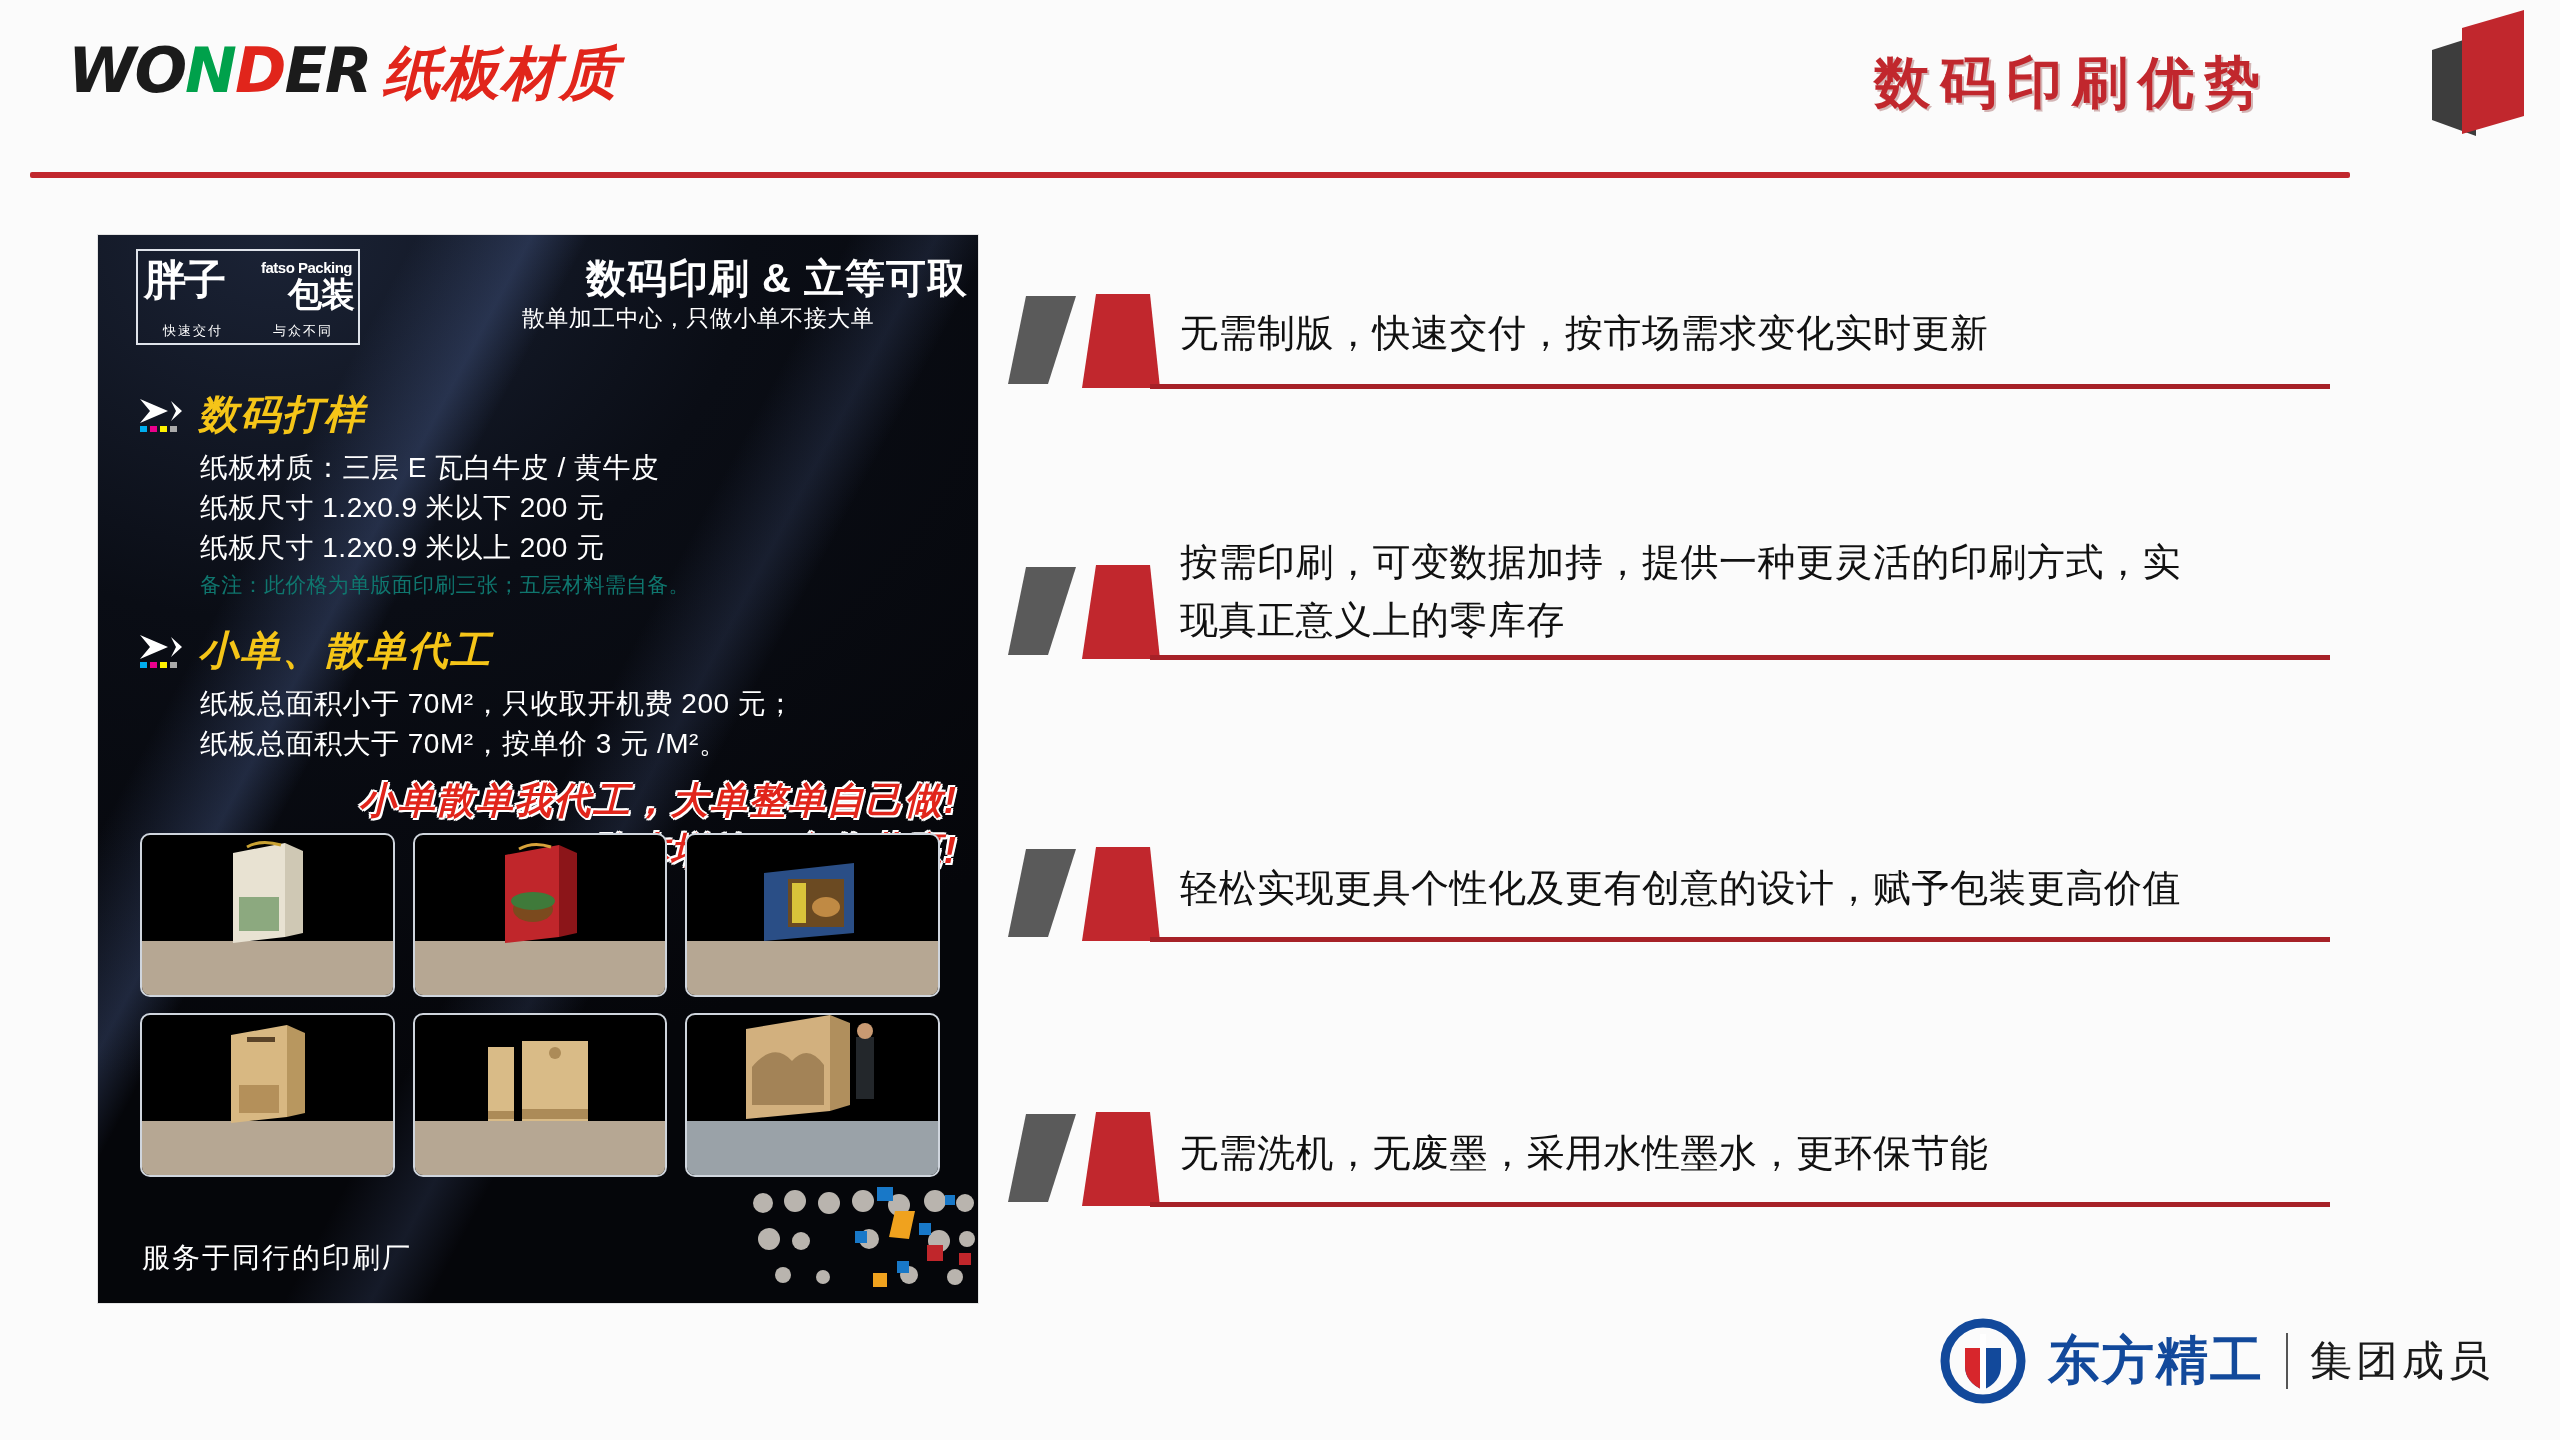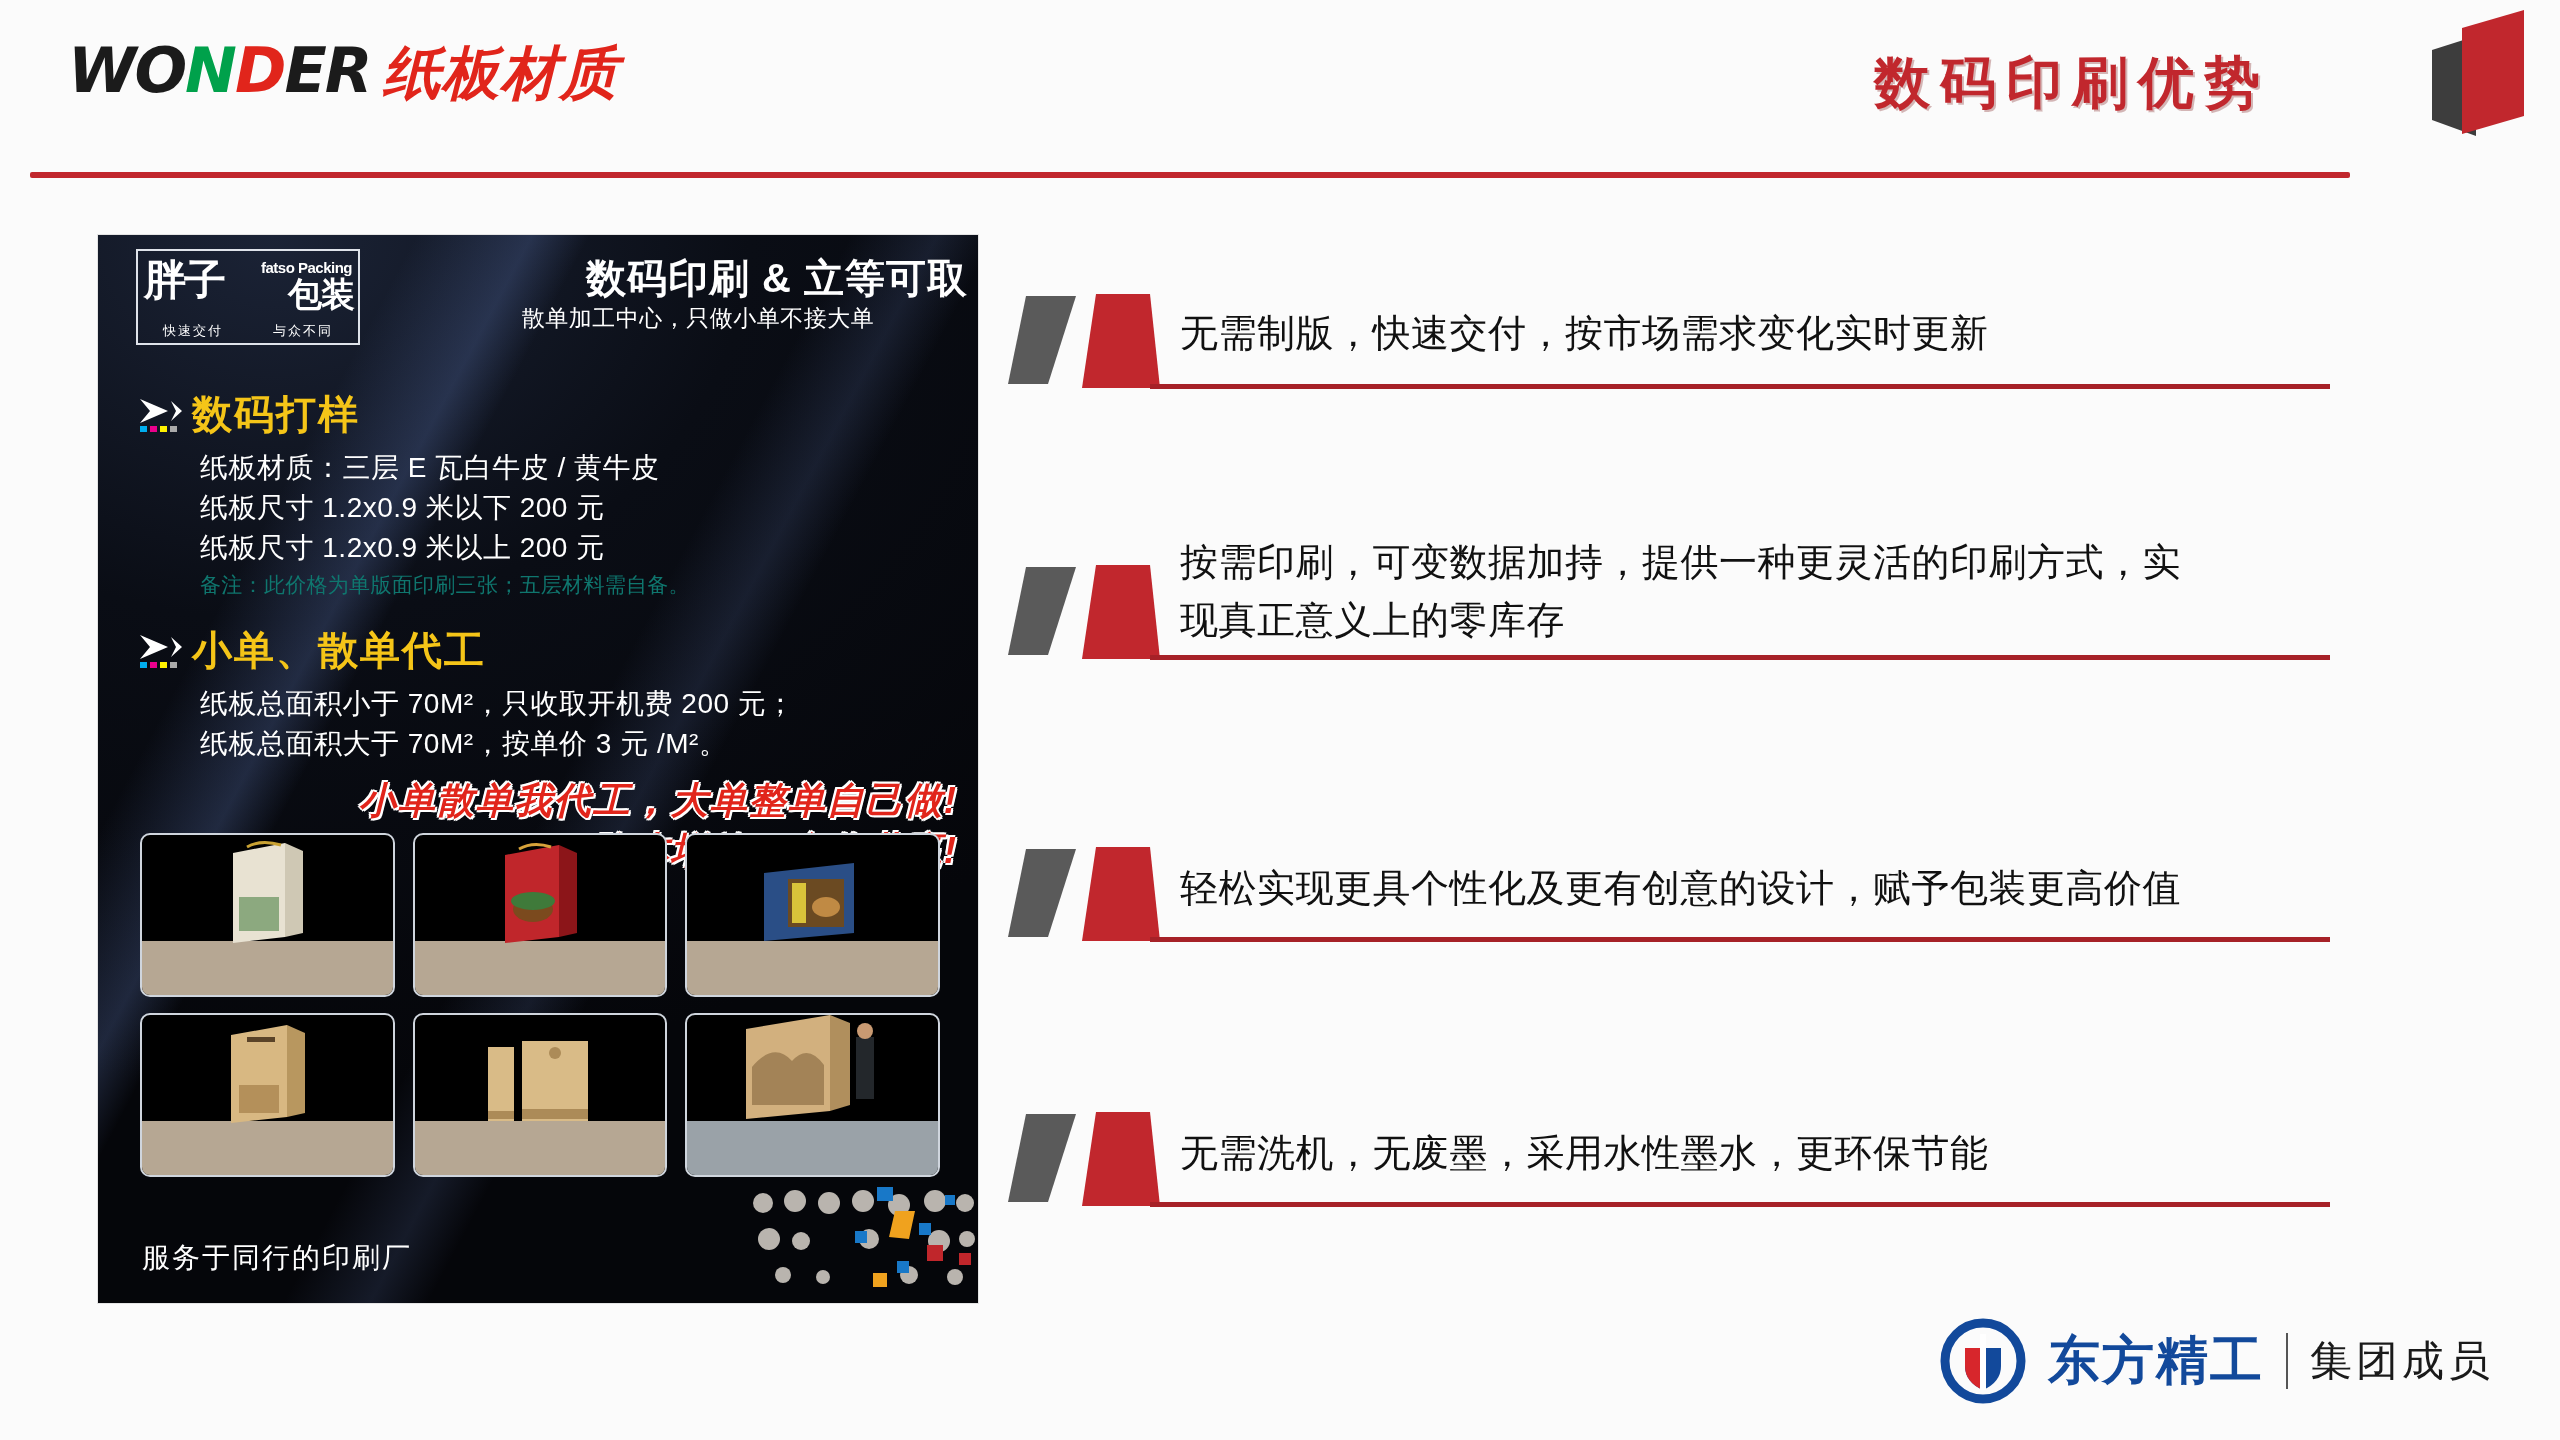--- a/index.html
+++ b/index.html
@@ -48,21 +48,21 @@
   #fatso-logo .fl-pack{position:absolute;right:4px;top:26px;color:#fff;font-weight:bold;font-size:34px;
     letter-spacing:-1px;line-height:1;}
   #fatso-logo .fl-sub{position:absolute;left:0;right:0;bottom:3px;display:flex;justify-content:space-around;
     color:#fff;font-size:13px;letter-spacing:2px;}
   .poster-head-main{position:absolute;left:330px;top:16px;width:540px;color:#fff;
     font-size:40px;font-weight:bold;letter-spacing:1px;text-align:right;}
   .poster-head-sub{position:absolute;left:330px;top:68px;width:540px;color:#fff;
     font-size:23px;text-align:center;letter-spacing:.5px;}
 
   .sect{position:absolute;left:40px;width:820px;}
-  .sect-head{display:flex;align-items:center;gap:8px;margin-bottom:6px;}
+  .sect-head{display:flex;align-items:center;gap:14px;margin-bottom:6px;font-style:italic;}
   .sect-title{color:#F5C518;font-size:40px;font-weight:bold;letter-spacing:2px;}
   .sect-lines{color:#fff;font-size:28px;line-height:1.42;padding-left:62px;letter-spacing:.5px;}
   .sect-note{color:#0f766e;font-size:21px;padding-left:62px;margin-top:4px;letter-spacing:.3px;}
 
   .slogan{position:absolute;left:40px;width:820px;text-align:right;color:#E1251B;
     font-size:37px;font-weight:bold;font-style:italic;line-height:1.5;letter-spacing:2px;
     text-shadow:-2px 0 #fff,0 2px #fff,2px 0 #fff,0 -2px #fff,2px 2px #fff,-2px -2px #fff;}
 
   #photo-grid{position:absolute;left:42px;top:598px;width:800px;}
   .photo-row{display:flex;gap:18px;margin-bottom:16px;}

